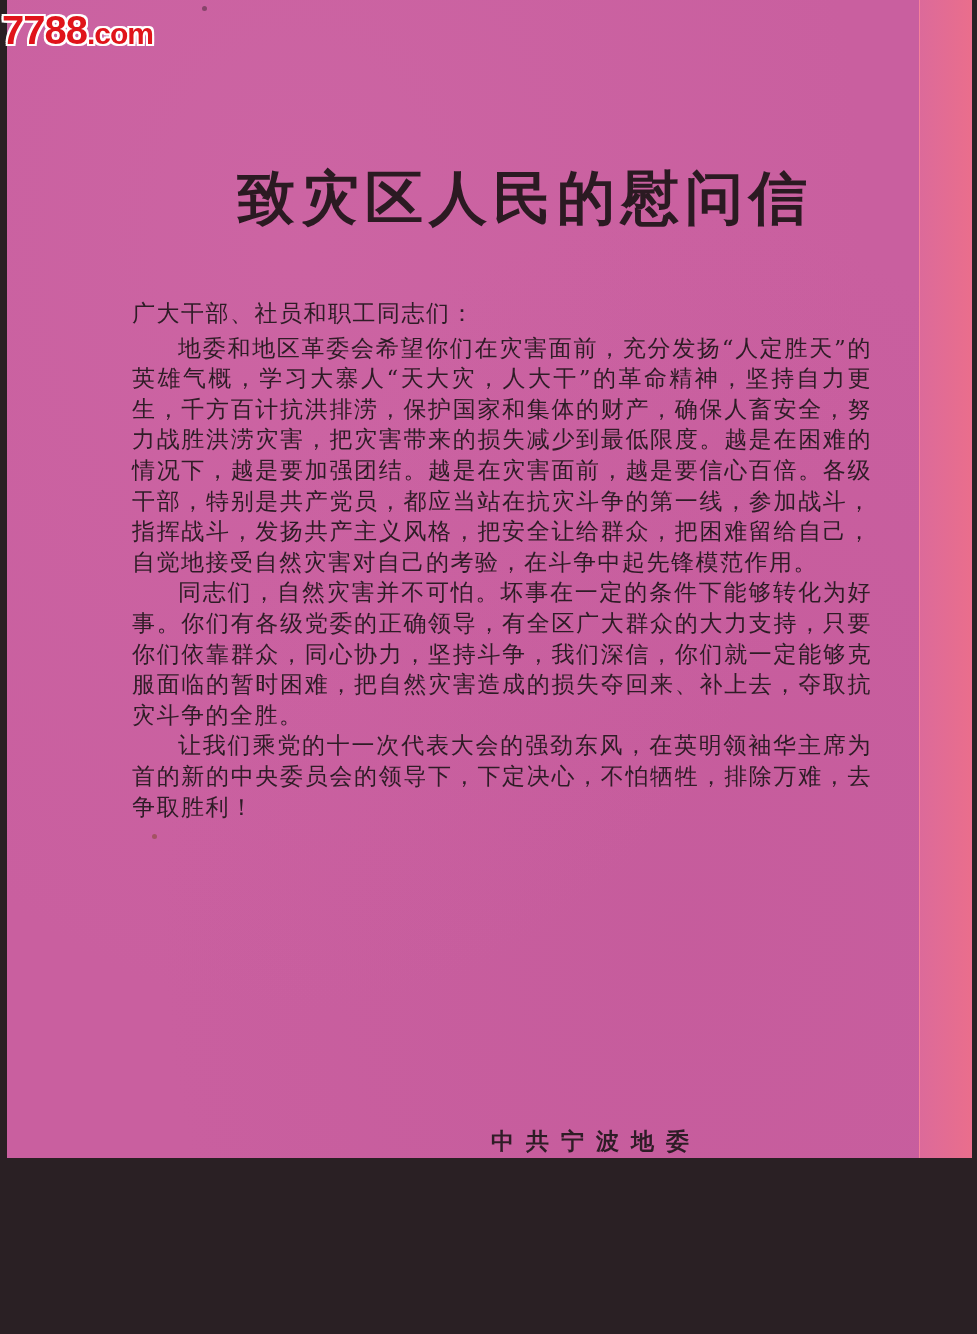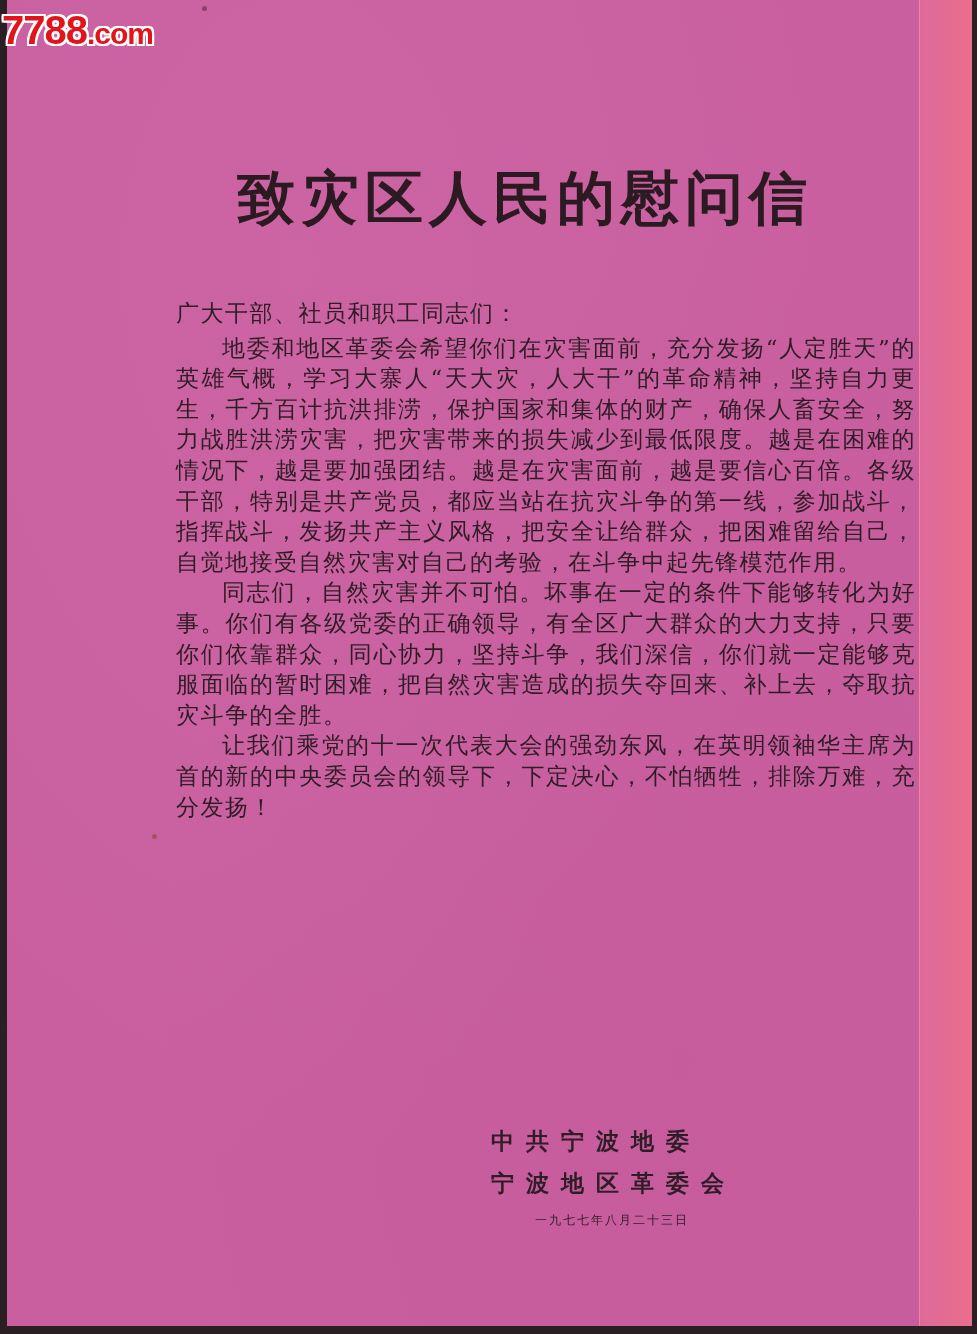--- a/index.html
+++ b/index.html
@@ -8,21 +8,21 @@
       width: 977px;
       height: 1334px;
       overflow: hidden;
       background: #2a2024;
     }
     .page {
       position: absolute;
       left: 7px;
       top: 0;
       width: 965px;
-      height: 1326px;
+      height: 1158px;
       background: #c95f9f;
       background-image:
         radial-gradient(ellipse at 30% 20%, rgba(210,110,170,0.35), transparent 60%),
         radial-gradient(ellipse at 70% 80%, rgba(190,85,150,0.3), transparent 55%);
       overflow: hidden;
     }
     .right-strip {
       position: absolute;
       right: 0;
       top: 0;
@@ -64,21 +64,20 @@
       position: absolute;
       left: 125px;
       top: 298px;
       width: 740px;
       font-family: "DejaVu Serif", serif;
       font-size: 23px;
       line-height: 30.6px;
       color: #2e1c26;
       letter-spacing: 1.5px;
       text-align: justify;
-      margin-left: 44px;
     }
     .salutation {
       margin: 0 0 4px 0;
     }
     .para {
       margin: 0;
       text-indent: 2em;
     }
     .signature {
       position: absolute;
@@ -128,21 +127,21 @@
   <div class="right-strip"></div>
   <div class="speck"></div>
   <div class="stain"></div>
 
   <h1 class="title" style="margin:0;">致灾区人民的慰问信</h1>
 
   <div class="body-text">
     <p class="salutation">广大干部、社员和职工同志们：</p>
     <p class="para">地委和地区革委会希望你们在灾害面前，充分发扬“人定胜天”的英雄气概，学习大寨人“天大灾，人大干”的革命精神，坚持自力更生，千方百计抗洪排涝，保护国家和集体的财产，确保人畜安全，努力战胜洪涝灾害，把灾害带来的损失减少到最低限度。越是在困难的情况下，越是要加强团结。越是在灾害面前，越是要信心百倍。各级干部，特别是共产党员，都应当站在抗灾斗争的第一线，参加战斗，指挥战斗，发扬共产主义风格，把安全让给群众，把困难留给自己，自觉地接受自然灾害对自己的考验，在斗争中起先锋模范作用。</p>
     <p class="para">同志们，自然灾害并不可怕。坏事在一定的条件下能够转化为好事。你们有各级党委的正确领导，有全区广大群众的大力支持，只要你们依靠群众，同心协力，坚持斗争，我们深信，你们就一定能够克服面临的暂时困难，把自然灾害造成的损失夺回来、补上去，夺取抗灾斗争的全胜。</p>
-    <p class="para">让我们乘党的十一次代表大会的强劲东风，在英明领袖华主席为首的新的中央委员会的领导下，下定决心，不怕牺牲，排除万难，充分发扬！</p>
+    <p class="para">让我们乘党的十一次代表大会的强劲东风，在英明领袖华主席为首的新的中央委员会的领导下，下定决心，不怕牺牲，排除万难，去争取胜利！</p>
   </div>
 
   <div class="signature">
     <div>中共宁波地委</div>
     <div>宁波地区革委会</div>
   </div>
 
   <div class="date">一九七七年八月二十三日</div>
 </div>
 

